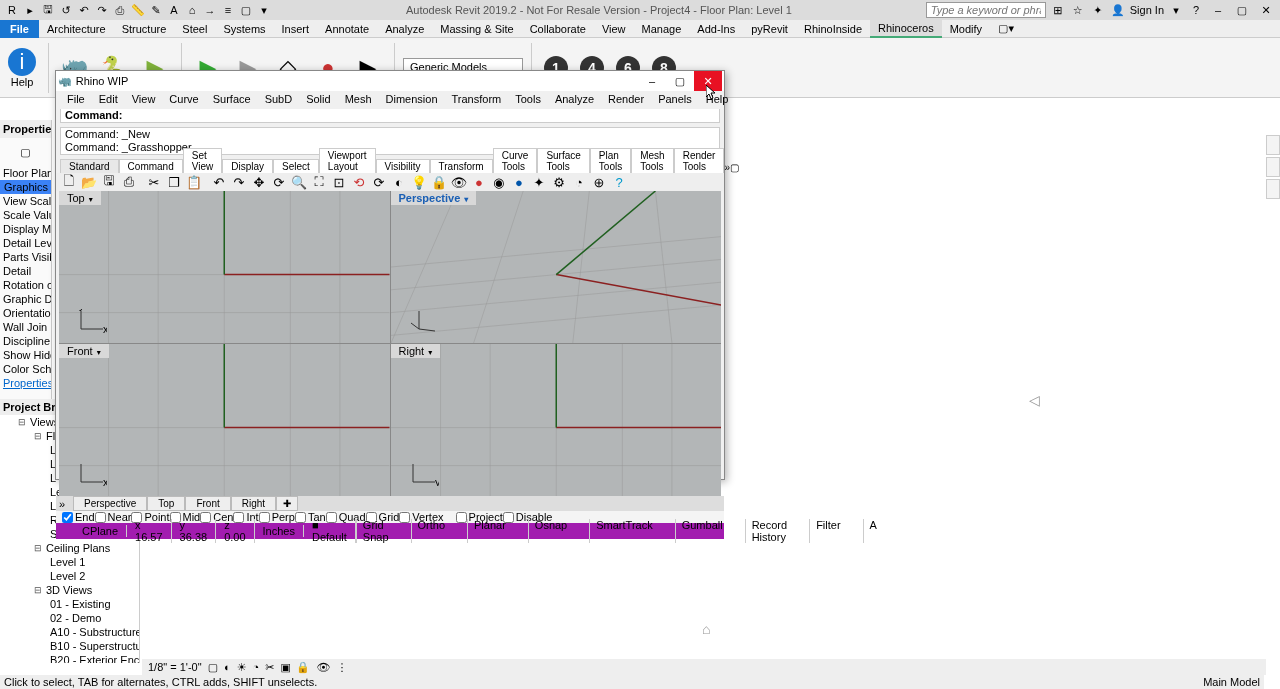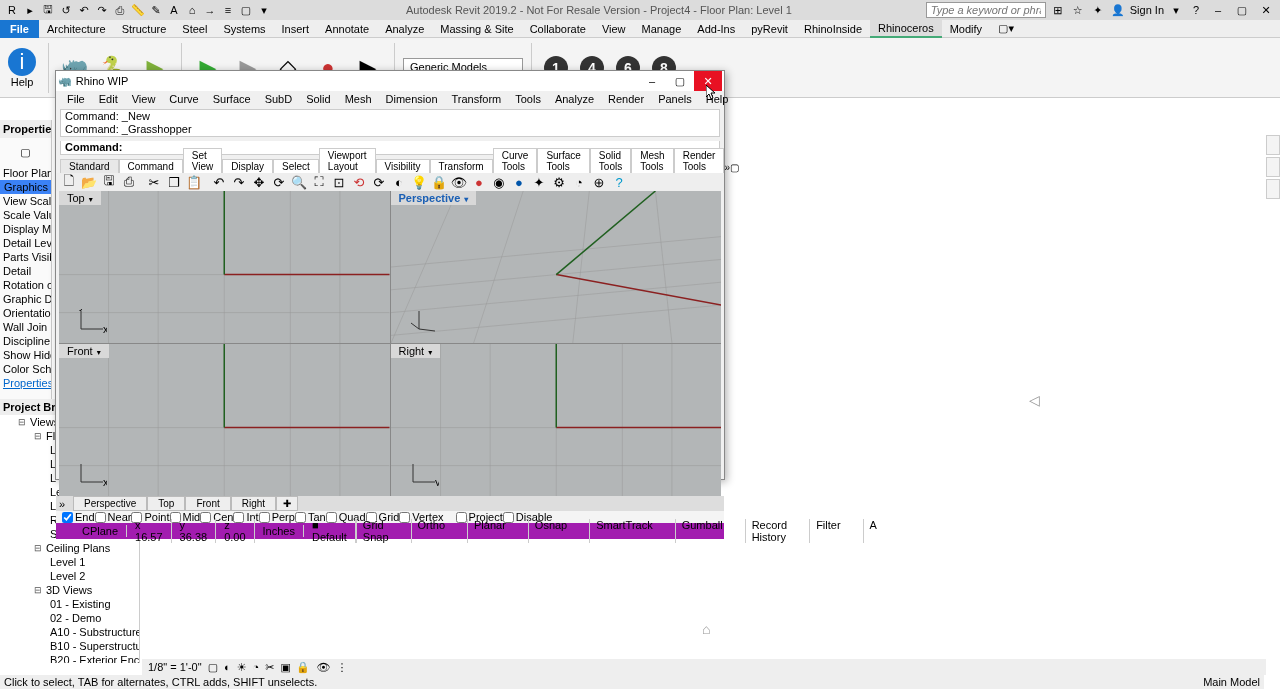--- a/index.html
+++ b/index.html
@@ -317,40 +317,40 @@
     <span class="menu">Mesh</span>
     <span class="menu">Dimension</span>
     <span class="menu">Transform</span>
     <span class="menu">Tools</span>
     <span class="menu">Analyze</span>
     <span class="menu">Render</span>
     <span class="menu">Panels</span>
     <span class="menu">Help</span>
   </div>
 
+  <div class="rhino-cmdbox" style="border-top:none;">
+    <div class="line cmd">Command:</div>
+  </div>
   <div class="rhino-cmdbox">
     <div class="line">Command: _New</div>
     <div class="line">Command: _Grasshopper</div>
-  </div>
-  <div class="rhino-cmdbox" style="border-top:none;">
-    <div class="line cmd">Command:</div>
   </div>
 
   <div class="rhino-tabs">
     <span class="tab active">Standard</span>
     <span class="tab">Command</span>
     <span class="tab">Set View</span>
     <span class="tab">Display</span>
     <span class="tab">Select</span>
     <span class="tab">Viewport Layout</span>
     <span class="tab">Visibility</span>
     <span class="tab">Transform</span>
     <span class="tab">Curve Tools</span>
     <span class="tab">Surface Tools</span>
-    <span class="tab">Solid Tools</span>
+    <span class="tab">Plan Tools</span>
     <span class="tab">Mesh Tools</span>
     <span class="tab">Render Tools</span>
     <span class="overflow">»▢</span>
   </div>
 
   <div class="rhino-toolbar">
     <span class="tb">🗋</span>
     <span class="tb">📂</span>
     <span class="tb">🖫</span>
     <span class="tb">⎙</span>

